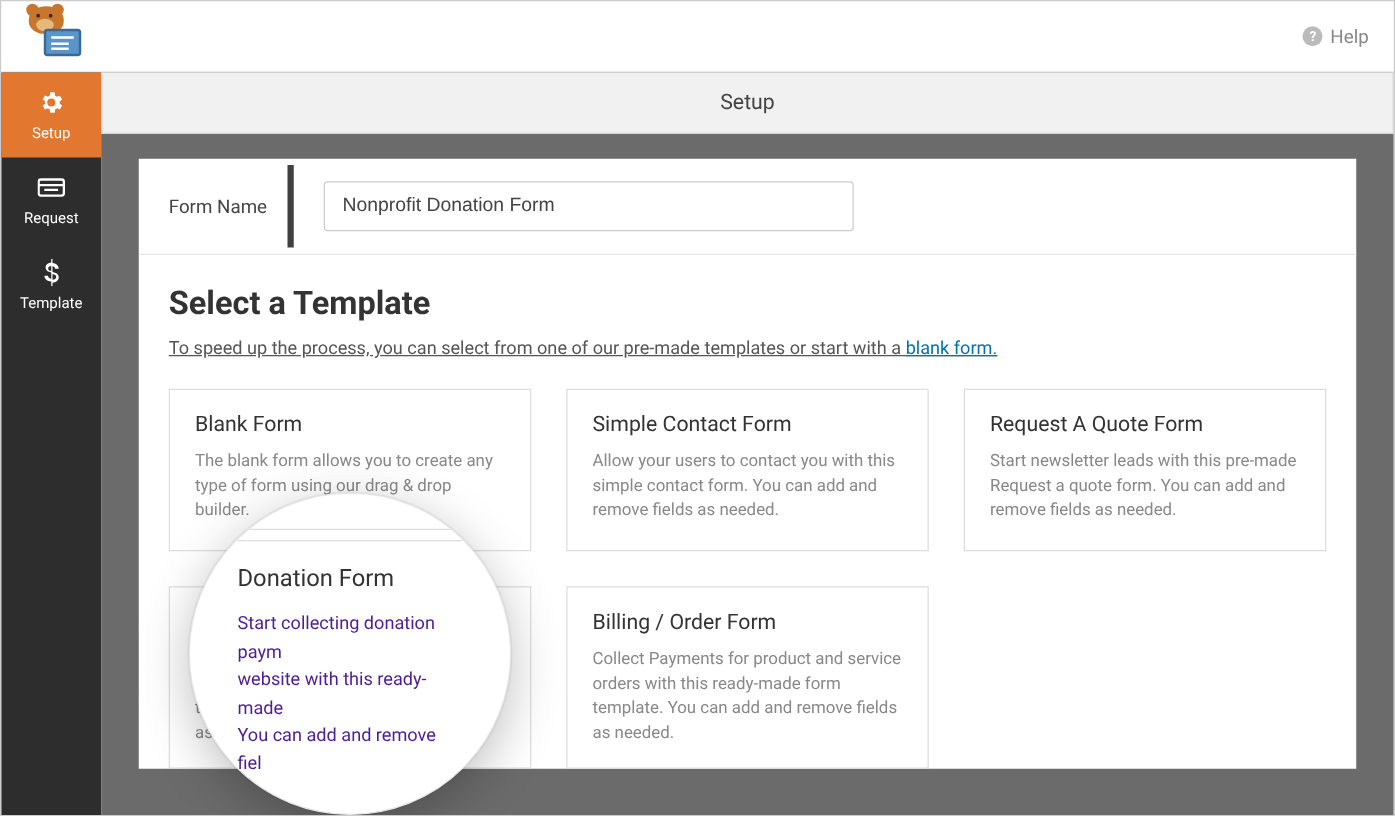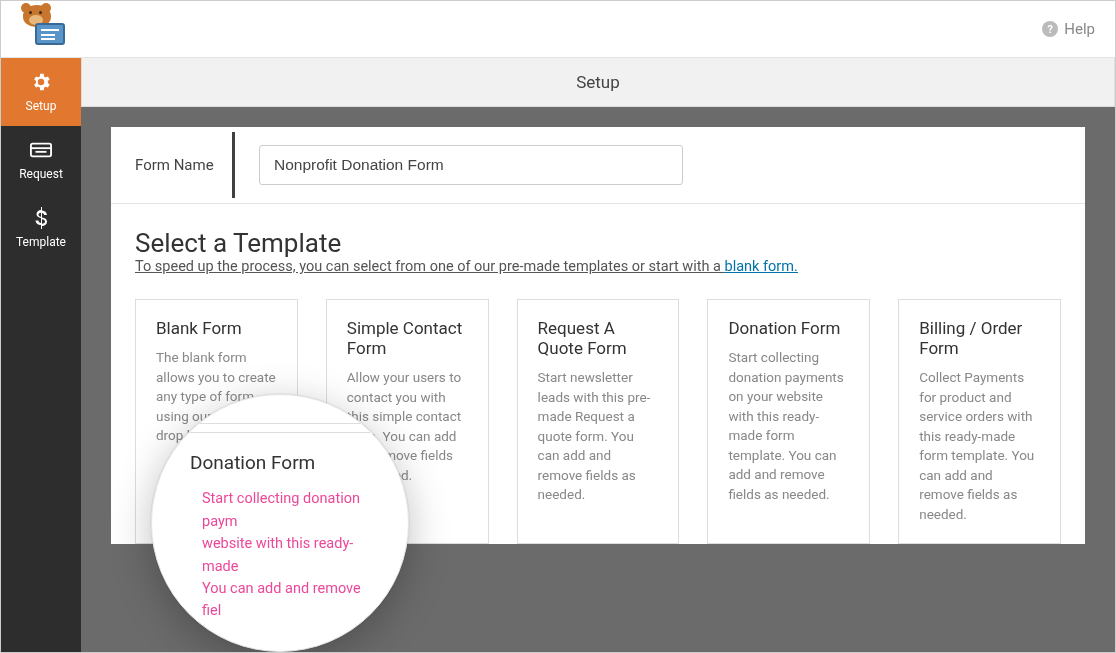--- a/index.html
+++ b/index.html
@@ -11,37 +11,37 @@
 .main-wrap { display:flex; height:595px; }
 .sidebar { width:80px; background:#2d2d2d; display:flex; flex-direction:column; }
 .side-item { height:68px; display:flex; flex-direction:column; align-items:center; justify-content:center; color:#fff; font-size:12px; gap:6px; cursor:pointer; }
 .side-item.active { background:#e27730; }
 .side-icon { width:22px; height:22px; display:flex; align-items:center; justify-content:center; }
 .content-outer { flex:1; background:#6b6b6b; display:flex; flex-direction:column; }
 .page-title-bar { background:#f1f1f1; border:1px solid #ddd; border-top:none; text-align:center; padding:14px 0; font-size:17px; color:#444; }
 .content-area { padding:20px 30px 0 30px; }
 .content-panel { background:#fff; }
 .form-name-row { display:flex; align-items:center; border-bottom:1px solid #e5e5e5; }
-.form-name-label-cell { width:124px; padding:24px 0 24px 24px; font-size:15px; color:#444; border-right:3px solid #404040; }
+.form-name-label-cell { width:124px; padding:24px 0 24px 24px; font-size:15px; color:#444; border-right:5px solid #404040; }
 .form-name-input-cell { padding:18px 24px; }
 .form-name-input { width:424px; height:40px; border:1px solid #ccc; border-radius:3px; padding:0 14px; font-size:15.5px; color:#444; }
 .templates { padding:24px 24px 0 24px; }
-.templates h2 { font-size:26px; font-weight:400; color:#333; }
+.templates h2 { font-size:26px; font-weight:700; color:#333; margin-bottom:12px; }
 .templates-desc { font-size:14.5px; color:#555; margin-bottom:24px;text-decoration:underline; }
 .templates-desc a { color:#0073aa; text-decoration:underline; }
-.grid { display:grid; grid-template-columns:repeat(5,1fr); gap:28px; }
+.grid { display:grid; grid-template-columns:repeat(3,1fr); gap:28px; }
 .card { border:1px solid #ddd; padding:18px 20px; cursor:pointer; min-height:130px; }
 .card h3 { font-size:17px; font-weight:400; color:#333; margin-bottom:10px; }
 .card p { font-size:13.5px; color:#888; line-height:1.45; }
 
 .magnifier { position:absolute; left:150px; top:393px; width:258px; height:258px; border-radius:50%; background:#fff; box-shadow:0 10px 40px rgba(0,0,0,0.25),0 0 0 1px rgba(0,0,0,0.05); border:1px solid #e5e5e5; display:flex; flex-direction:column; justify-content:center; padding:0 38px; pointer-events:none; overflow:hidden; }
 .magnifier .mag-line-top { border-top:1px solid #ddd; margin-bottom:6px; }
 .magnifier .mag-line-mid { border-top:1px solid #ddd; margin-bottom:18px; margin-top:2px; }
 .magnifier h3 { font-size:19px; font-weight:400; color:#333; margin-bottom:14px; }
-.magnifier p { font-size:14.5px; color:#ec4899; line-height:1.55;margin-left:12px; }
+.magnifier p { font-size:14.5px; color:#4c1d95; line-height:1.55; }
 
 .bear { position:relative; width:48px; height:48px; }
 .bear .face { position:absolute; left:2px; top:0; width:28px; height:22px; background:#c8762e; border-radius:50% 50% 45% 45%; }
 .bear .ear { position:absolute; width:10px; height:10px; background:#c8762e; border-radius:50%; top:-2px; }
 .bear .ear.l{left:0;} .bear .ear.r{left:20px;}
 .bear .snout{position:absolute;left:8px;top:10px;width:14px;height:10px;background:#e8b87a;border-radius:50%;}
 .bear .eye{position:absolute;top:6px;width:3px;height:3px;background:#3a2a1a;border-radius:50%;}
 .bear .eye.l{left:8px;} .bear .eye.r{left:18px;}
 .bear .card-ico{position:absolute;left:14px;top:18px;width:30px;height:22px;background:#5a95c9;border-radius:3px;border:2px solid #3a6a94;}
 .bear .card-ico::before{content:"";position:absolute;left:4px;top:4px;width:18px;height:2px;background:#fff;}

